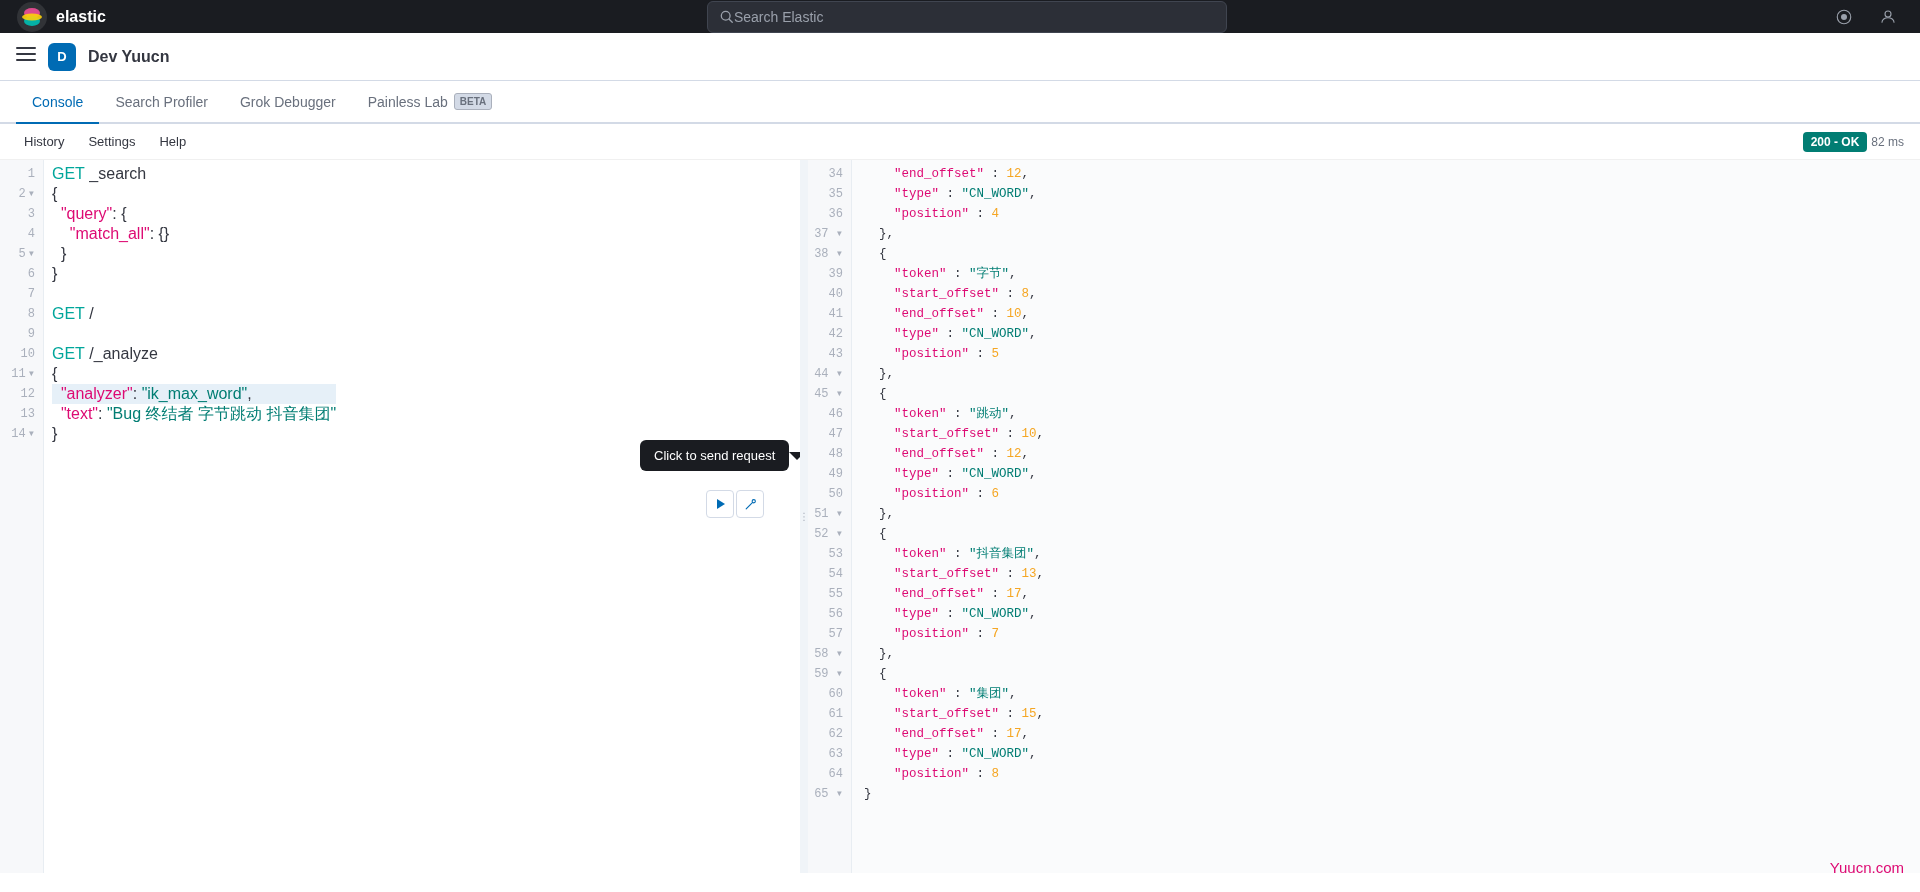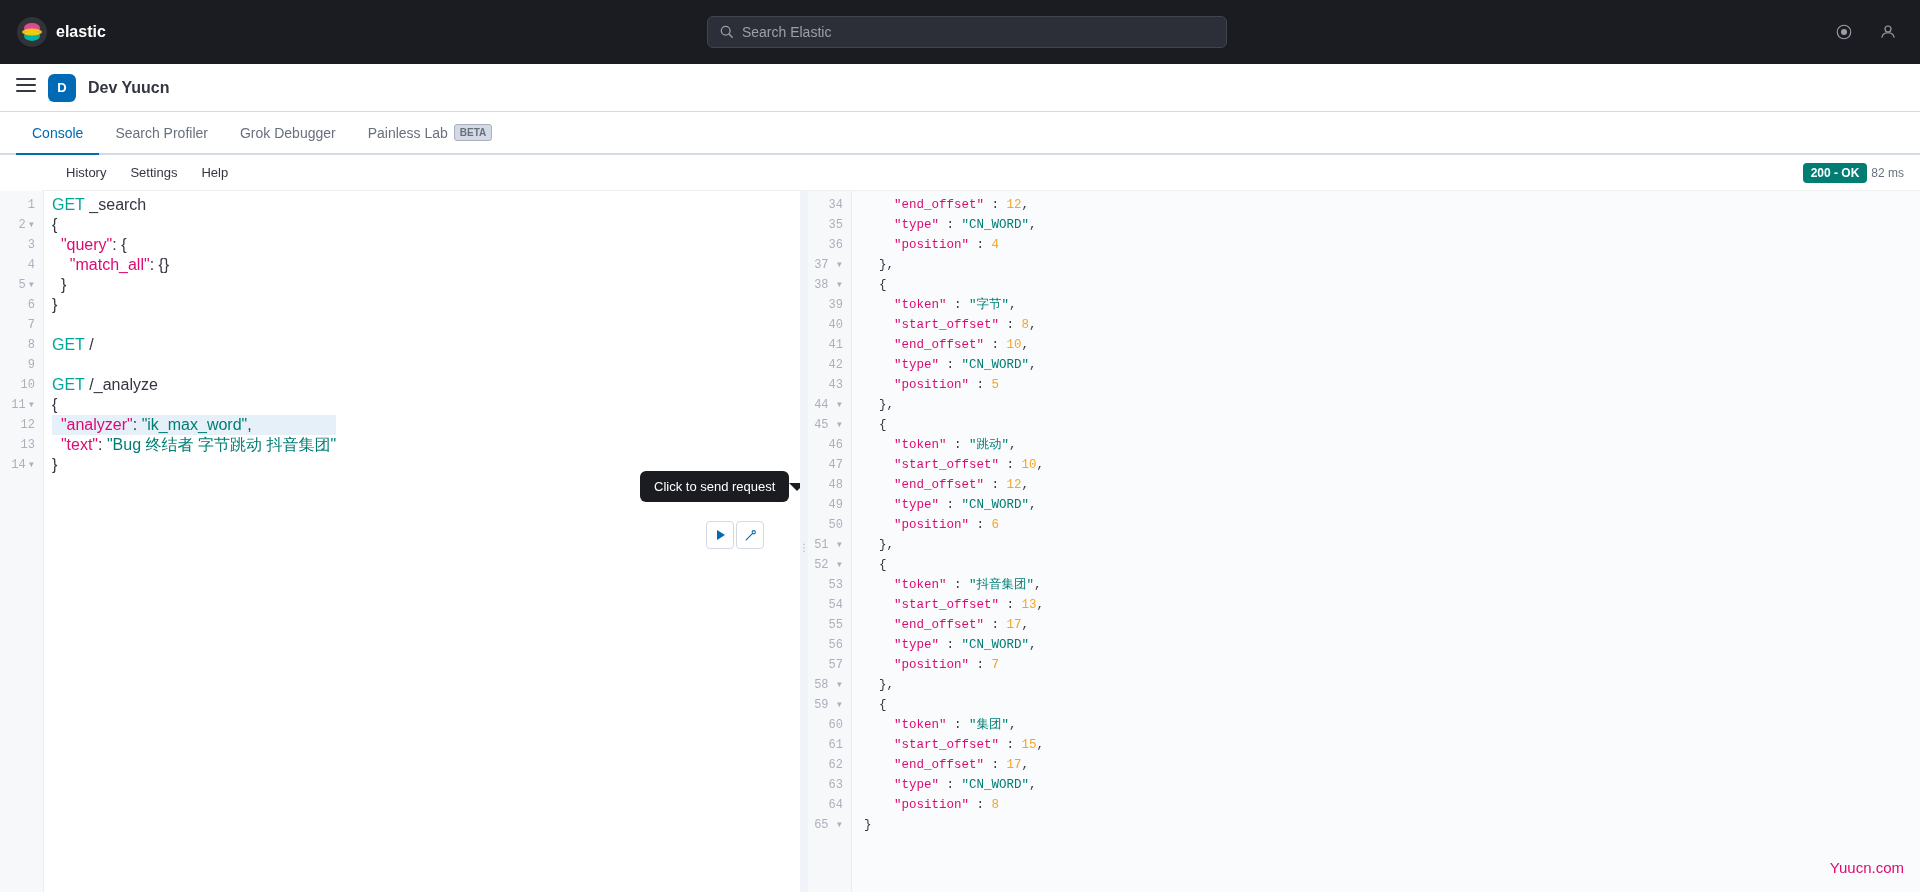--- a/index.html
+++ b/index.html
@@ -1,21 +1,21 @@
 <!DOCTYPE html>
 <html><head>
   <meta charset="utf-8">
   <style>
     * { margin: 0; padding: 0; box-sizing: border-box; }
     body { font-family: -apple-system, BlinkMacSystemFont, 'Segoe UI', sans-serif; background: #fff; color: #343741; overflow: hidden; }
 
     
     #top-bar {
       background: #1a1c21;
-      height: 64px;
+      height: 33px;
       display: flex;
       align-items: center;
       padding: 0 16px;
       gap: 16px;
     }
     #logo-area {
       display: flex;
       align-items: center;
       gap: 8px;
       flex-shrink: 0;
@@ -36,21 +36,21 @@
     }
     #search-bar {
       background: #2c2f37;
       border: 1px solid #404550;
       border-radius: 6px;
       height: 32px;
       width: 520px;
       display: flex;
       align-items: center;
       padding: 0 12px;
-      gap: 8px;
+      gap: 0;
       cursor: text;
     }
     #search-placeholder {
       color: #9aa0ab;
       font-size: 14px;
     }
     #top-bar-right {
       display: flex;
       align-items: center;
       gap: 12px;
@@ -135,21 +135,20 @@
       border: 1px solid #aab0bc;
     }
 
     
     #toolbar {
       display: flex;
       align-items: center;
       padding: 6px 16px;
       gap: 8px;
       border-bottom: 1px solid #f0f0f0;
-      margin-left: 42px;
     }
     .toolbar-btn {
       font-size: 13px;
       color: #343741;
       cursor: pointer;
       padding: 4px 8px;
       border-radius: 4px;
     }
     #toolbar-right {
       margin-left: auto;

